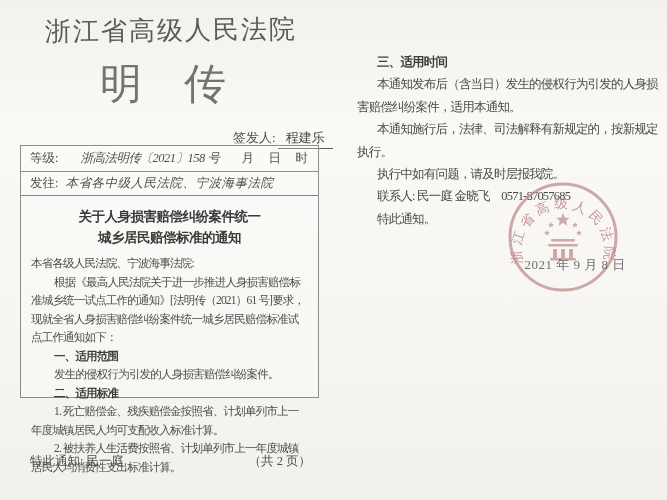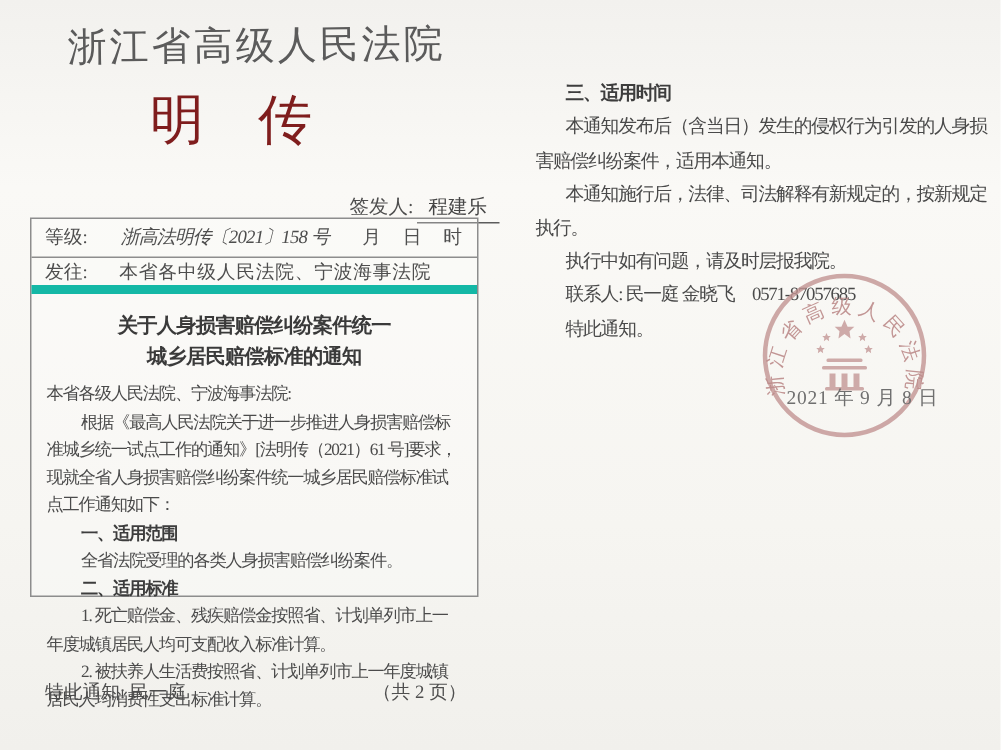--- a/index.html
+++ b/index.html
@@ -15,21 +15,21 @@
   
   .court-name{
     position:absolute;left:40px;top:13px;width:262px;
     font-size:26px;letter-spacing:2px;color:#5b5b5b;
     text-align:center;white-space:nowrap;
     transform:rotate(-0.6deg);
     font-weight:400;
   }
   .doc-type{
     position:absolute;left:100px;top:56px;width:140px;
-    font-size:36px;color:#7f1d1d;white-space:nowrap;
+    font-size:42px;color:#737373;white-space:nowrap;
     font-weight:500;
   }
   .signer-line{
     position:absolute;left:233px;top:129px;
     font-size:13px;color:#4e4e4e;white-space:nowrap;
   }
   .signer-name{
     display:inline-block;border-bottom:1.2px solid #5c5c5c;
     padding:0 8px 1px 8px;margin-left:2px;color:#454545;
   }
@@ -38,24 +38,24 @@
     border:1.2px solid #8d8d8d;box-sizing:border-box;
     background:rgba(255,255,255,0.25);
   }
   .meta-row1{
     height:26px;border-bottom:1px solid #8d8d8d;box-sizing:border-box;
     display:flex;align-items:center;padding:0 9px;font-size:12.5px;color:#4e4e4e;
   }
   .meta-row1 .doc-number{flex:1;text-align:center;letter-spacing:-0.5px;font-style:italic;}
   .meta-row1 .time-cells{white-space:nowrap;letter-spacing:1px;}
   .meta-row2{
-    height:24px;border-bottom:6px solid #14b8a6;box-sizing:border-box;
+    height:24px;border-bottom:1px solid #14b8a6;box-sizing:border-box;
     display:flex;align-items:center;padding:0 9px;font-size:12.5px;color:#4e4e4e;
   }
-  .meta-row2 .sent-to-value{margin-left:21px;letter-spacing:0.5px;}
+  .meta-row2 .sent-to-value{margin-left:7px;letter-spacing:0.5px;font-style:italic;}
   .notice-body{
     padding:8px 10px 0 10px;font-size:11.5px;line-height:18.5px;
     letter-spacing:-0.8px;color:#4b4b4b;
   }
   .notice-title{
     text-align:center;font-weight:bold;font-size:13.5px;line-height:21px;
     color:#3a3a3a;letter-spacing:-0.5px;
   }
   .notice-title-wrap{margin-bottom:6px;margin-top:2px;}
   .notice-body p{margin:0;}
@@ -110,21 +110,21 @@
     </div>
 
     <div class="notice-body">
       <div class="notice-title-wrap">
         <div class="notice-title">关于人身损害赔偿纠纷案件统一</div>
         <div class="notice-title">城乡居民赔偿标准的通知</div>
       </div>
       <p>本省各级人民法院、宁波海事法院:</p>
       <p class="indent">根据《最高人民法院关于进一步推进人身损害赔偿标准城乡统一试点工作的通知》[法明传（2021）61 号]要求，现就全省人身损害赔偿纠纷案件统一城乡居民赔偿标准试点工作通知如下：</p>
       <p class="indent sec-head">一、适用范围</p>
-      <p class="indent">全省法院受理的各类人身损害赔偿纠纷案件。</p>
+      <p class="indent">发生的侵权行为引发的人身损害赔偿纠纷案件。</p>
       <p class="indent sec-head">二、适用标准</p>
       <p class="indent">1. 死亡赔偿金、残疾赔偿金按照省、计划单列市上一年度城镇居民人均可支配收入标准计算。</p>
       <p class="indent">2. 被扶养人生活费按照省、计划单列市上一年度城镇居民人均消费性支出标准计算。</p>
     </div>
   </div>
 
   <div class="page1-footer">
     <span>特此通知: 民一庭</span>
     <span>（共 2 页）</span>
   </div>

